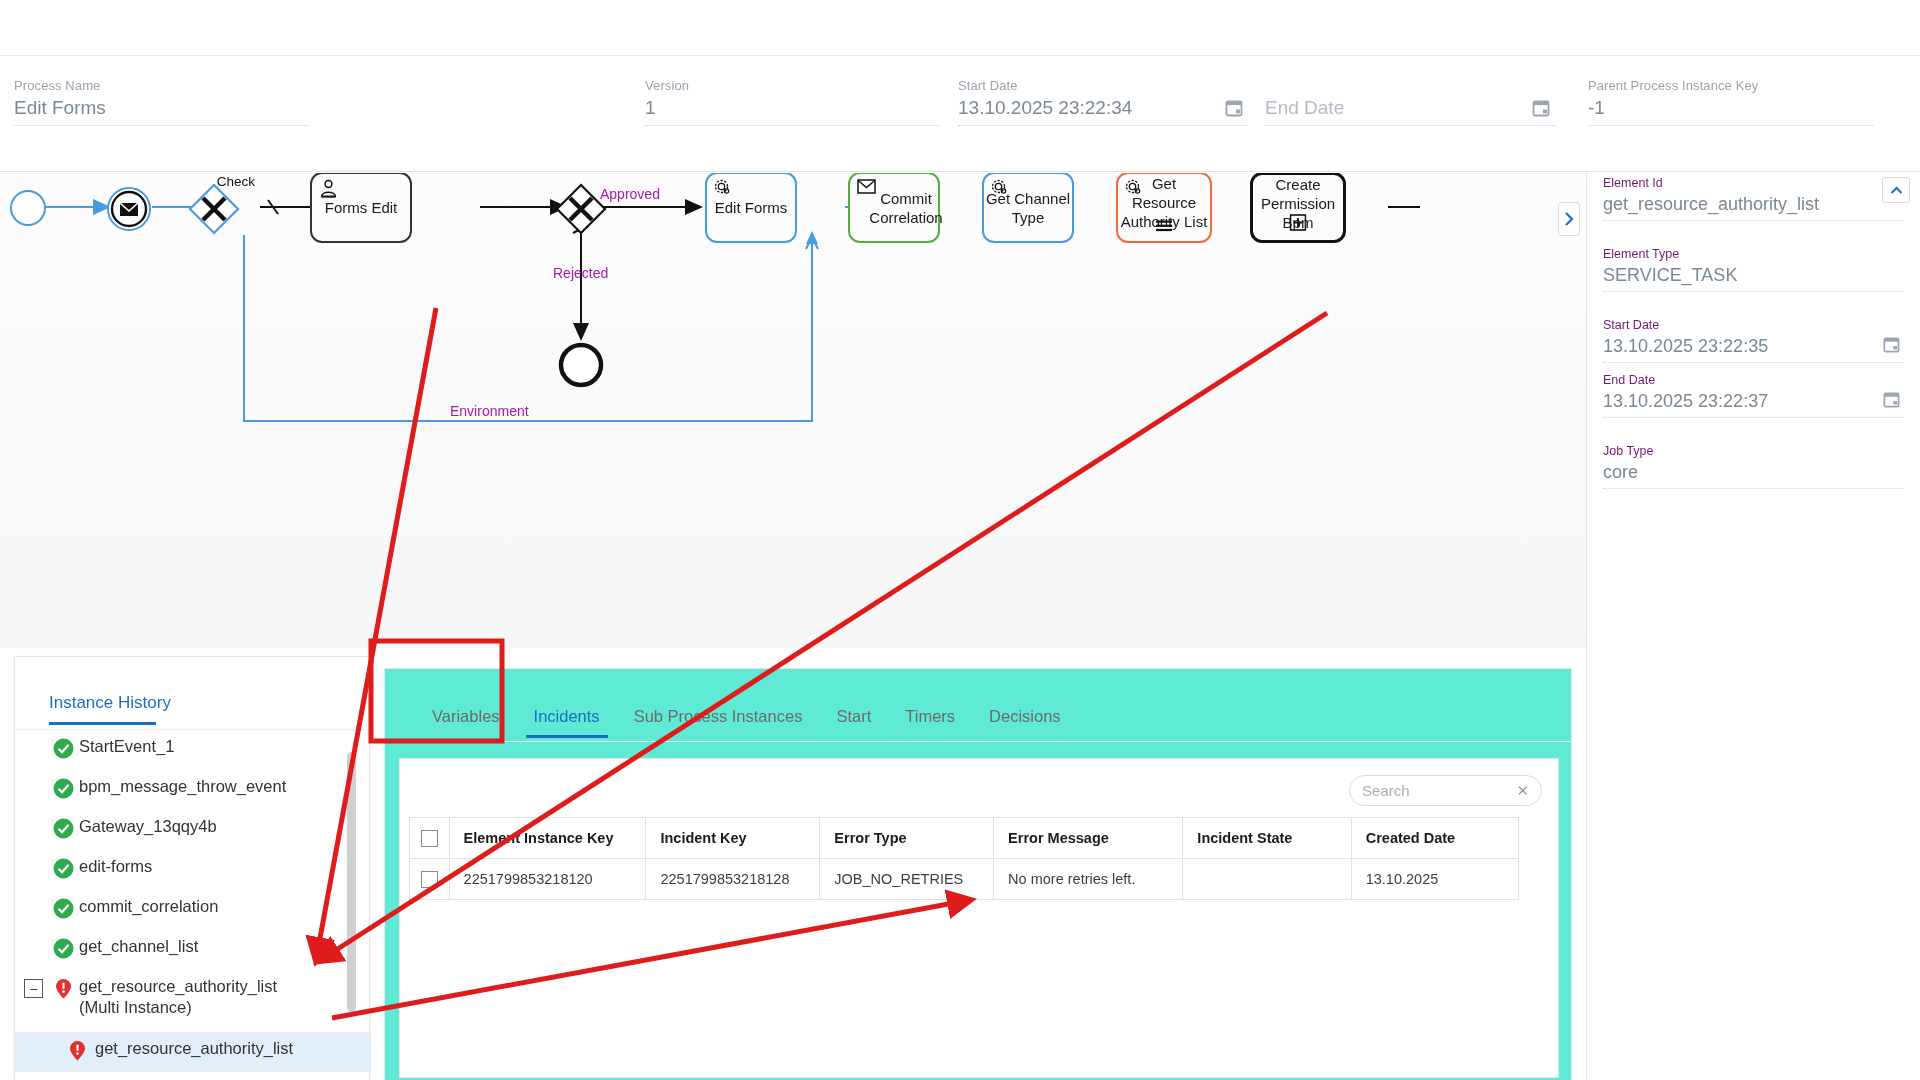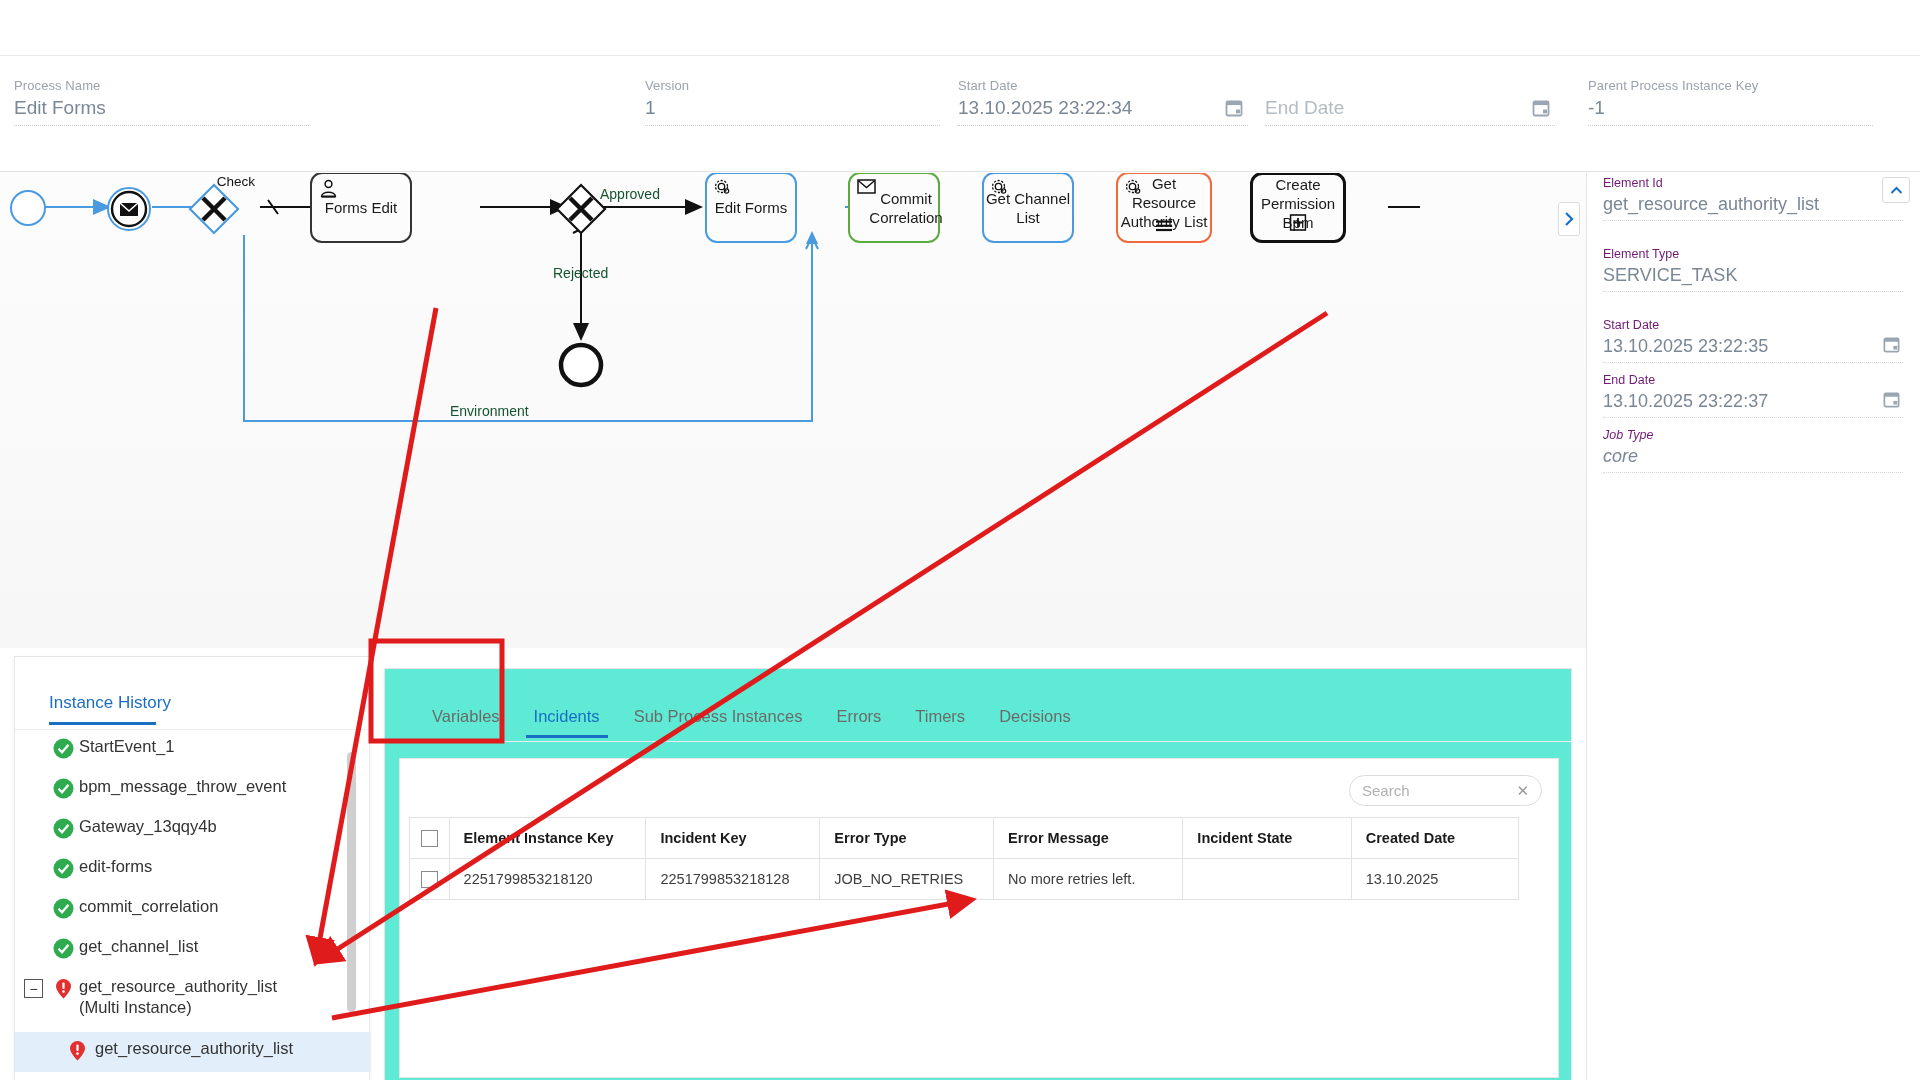--- a/index.html
+++ b/index.html
@@ -153,21 +153,21 @@
     display:flex; align-items:center; justify-content:center;
     text-align:center; font-size:15px; color:#1a1a1a; line-height:19px;
   }
   .task.blue   { border:2.5px solid #4a9ae0; }
   .task.green  { border:2.5px solid #5cab3e;padding-left:24px; }
   .task.orange { border:2.5px solid #f06a3e; }
   .task.dark   { border:3.5px solid #111; }
   .task.thin   { border:2px solid #333; }
   .tico { position:absolute; left:7px; top:5px; }
   .mi-marker { position:absolute; left:50%; transform:translateX(-50%); bottom:5px; }
-  .lbl { position:absolute; font-size:14px; color:#14532d; text-align:center; white-space:nowrap; }
+  .lbl { position:absolute; font-size:14px; color:#a21caf; text-align:center; white-space:nowrap; }
   .lbl2 { position:absolute; font-size:13.5px; color:#111; text-align:center; line-height:16px; }
 </style>
 </head>
 <body>
 
 <div id="root">
 
   <div class="topbar"></div>
 
   <div class="header-fields">
@@ -332,21 +332,21 @@
     </div>
 
     <div class="node task blue" style="left:982px; top:-1px; width:92px; height:71px;">
       <span class="tico">
         <svg width="18" height="18" viewBox="0 0 18 18">
             <circle cx="7.5" cy="7.5" r="3.2" fill="none" stroke="#111" stroke-width="1.3"></circle>
             <circle cx="7.5" cy="7.5" r="6" fill="none" stroke="#111" stroke-width="1.3" stroke-dasharray="2.2 1.6"></circle>
             <circle cx="12.5" cy="12" r="2.2" fill="none" stroke="#111" stroke-width="1.2"></circle>
           </svg>
       </span>
-      <span>Get Channel List</span>
+      <span>Get Channel Type</span>
     </div>
 
     <div class="node task orange" style="left:1116px; top:-1px; width:96px; height:71px;">
       <span class="tico">
         <svg width="18" height="18" viewBox="0 0 18 18">
             <circle cx="7.5" cy="7.5" r="3.2" fill="none" stroke="#111" stroke-width="1.3"></circle>
             <circle cx="7.5" cy="7.5" r="6" fill="none" stroke="#111" stroke-width="1.3" stroke-dasharray="2.2 1.6"></circle>
             <circle cx="12.5" cy="12" r="2.2" fill="none" stroke="#111" stroke-width="1.2"></circle>
           </svg>
       </span>
@@ -417,21 +417,21 @@
       <div class="punder"></div>
       <span class="pcal">
         <svg width="19" height="19" viewBox="0 0 20 20">
             <rect x="2.5" y="3.5" width="15" height="14" rx="1.5" fill="none" stroke="#9aa6b2" stroke-width="1.8"></rect>
             <rect x="2.5" y="3.5" width="15" height="3.6" fill="#9aa6b2"></rect>
             <rect x="12" y="11.5" width="4" height="3.8" fill="#9aa6b2"></rect>
           </svg>
       </span>
     </div>
 
-    <div class="pfield" style="top:254px;font-style:italic;">
+    <div class="pfield" style="top:270px;">
       <div class="plabel">Job Type</div>
       <div class="pvalue">core</div>
       <div class="punder"></div>
     </div>
   </div>
 
   <div class="bottom">
 
     <div class="hist-card">
       <div class="hist-tab">Instance History</div>
@@ -526,21 +526,21 @@
 
       </div>
       <div class="hist-scroll"></div>
     </div>
 
     <div class="detail-card">
       <div class="tabs">
         <div class="tab">Variables</div>
         <div class="tab active">Incidents</div>
         <div class="tab">Sub Process Instances</div>
-        <div class="tab">Errors</div>
+        <div class="tab">Start</div>
         <div class="tab">Timers</div>
         <div class="tab">Decisions</div>
       </div>
       <div class="tabs-divider"></div>
 
       <div class="table-wrap">
         <div class="search-row">
           <div class="search-box">
             <span class="sph">Search</span>
             <span class="sclear">✕</span>

